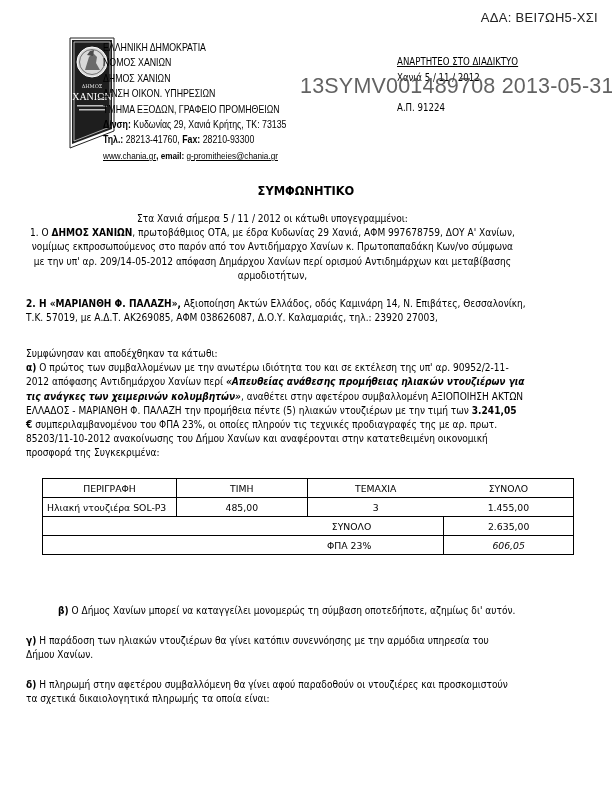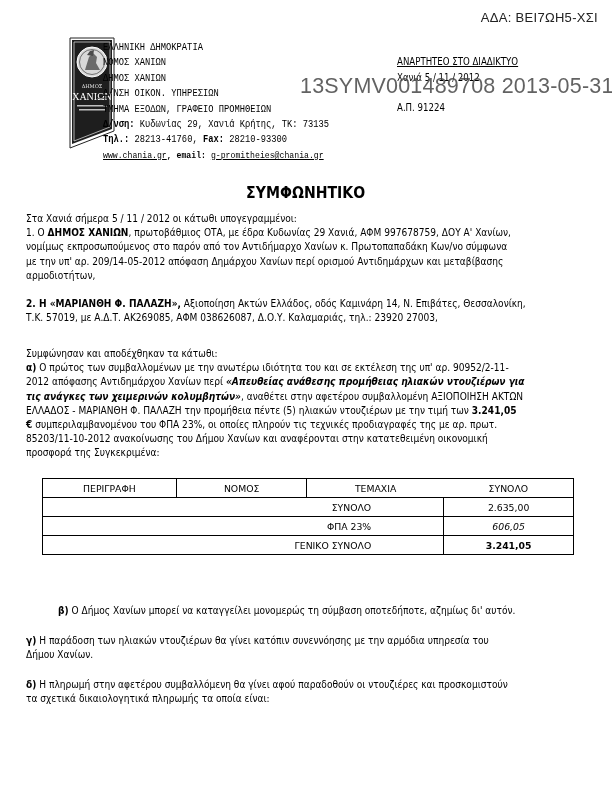--- a/index.html
+++ b/index.html
@@ -1,28 +1,28 @@
 <!DOCTYPE html>
 <html><head>
 <meta charset="utf-8">
 <style>
   html, body { margin: 0; padding: 0; background: #ffffff; }
   body { width: 612px; height: 792px; position: relative; overflow: hidden;
          font-family: "DejaVu Sans", sans-serif; color: #000; }
   .abs { position: absolute; }
   .ada { right: 14px; top: 10px; font-family: Liberation Sans, sans-serif; font-size: 13px; color: #222; letter-spacing: 0.3px; }
   .logo { left: 37px; top: 37px; width: 62px; height: 112px; padding-left: 32px; }
-  .hdr { left: 103px; top: 40px; font-size: 10.2px; line-height: 15.4px; font-family: Liberation Mono, monospace; }
+  .hdr { left: 103px; top: 40px; font-size: 10.2px; line-height: 15.4px; font-family: Liberation Sans, sans-serif; }
   .hdr div { white-space: nowrap; transform: scaleX(0.86); transform-origin: left; }
   .hdr .b { font-weight: bold; }
   .hdr .small { font-size: 9.5px; }
   .u { text-decoration: underline; }
   .right-hdr { left: 397px; font-size: 10px; font-family: "DejaVu Sans", sans-serif; white-space: nowrap; transform: scaleX(0.86); transform-origin: left; }
   .stamp { left: 300px; top: 74px; font-family: "Liberation Sans", sans-serif; font-size: 21.5px; color: rgba(70,70,70,0.85); letter-spacing: 0.2px; white-space: nowrap; }
-  .title { left: 0; width: 612px; text-align: center; top: 183px; font-size: 16px; font-weight: bold; }
+  .title { left: 0; width: 612px; text-align: center; top: 183px; font-size: 13px; font-weight: bold; }
   .title span { display: inline-block; transform: scaleX(0.88); }
   .body { left: 26px; width: 560px; font-size: 10.3px; line-height: 14.2px; }
   .line { white-space: nowrap; display: block; transform: scaleX(0.88); transform-origin: left; }
   table.t { position: absolute; left: 42px; top: 478px; width: 532px; border-collapse: collapse; font-size: 9.3px; border-radius: 12px; }
   table.t td { border: 1px solid #000; height: 18px; padding: 0 4px; white-space: nowrap; }
   table.t td.c { text-align: center; }
   table.t td.r { text-align: right; padding-right: 58px; }
   table.t td.l { text-align: left; }
   .bold { font-weight: bold; }
   .items { padding-left: 32px; }
@@ -60,21 +60,21 @@
 </div>
 
 <div class="abs right-hdr u" style="top:56px;">ΑΝΑΡΤΗΤΕΟ ΣΤΟ ΔΙΑΔΙΚΤΥΟ</div>
 <div class="abs right-hdr" style="top:72px;">Χανιά  5 / 11 / 2012</div>
 <div class="abs right-hdr" style="top:102px;">Α.Π.   91224</div>
 
 <div class="abs stamp">13SYMV001489708 2013-05-31</div>
 
 <div class="abs title"><span>ΣΥΜΦΩΝΗΤΙΚΟ</span></div>
 
-<div class="abs body" style="top:211px;">
+<div class="abs body" style="top:211px;text-align:center;">
   <span class="line">Στα Χανιά σήμερα  5 / 11 / 2012 οι κάτωθι υπογεγραμμένοι:</span>
   <span class="line"><span>1. Ο </span><b>ΔΗΜΟΣ ΧΑΝΙΩΝ</b><span>, πρωτοβάθμιος ΟΤΑ, με έδρα Κυδωνίας 29 Χανιά, ΑΦΜ 997678759, ΔΟΥ Α' Χανίων,</span></span>
   <span class="line">νομίμως εκπροσωπούμενος στο παρόν από τον Αντιδήμαρχο Χανίων κ. Πρωτοπαπαδάκη Κων/νο σύμφωνα</span>
   <span class="line">με την υπ' αρ. 209/14-05-2012 απόφαση Δημάρχου Χανίων περί ορισμού Αντιδημάρχων και μεταβίβασης</span>
   <span class="line">αρμοδιοτήτων,</span>
 </div>
 
 <div class="abs body" style="top:296px;">
   <span class="line"><b>2. Η </b><b>«ΜΑΡΙΑΝΘΗ Φ. ΠΑΛΑΖΗ»,</b><span> Αξιοποίηση Ακτών Ελλάδος, οδός Καμινάρη 14, Ν. Επιβάτες, Θεσσαλονίκη,</span></span>
   <span class="line">Τ.Κ. 57019, με Α.Δ.Τ. ΑΚ269085, ΑΦΜ 038626087, Δ.Ο.Υ. Καλαμαριάς, τηλ.: 23920 27003,</span>
@@ -94,35 +94,37 @@
 <table class="t">
   <colgroup>
     <col style="width:134px">
     <col style="width:131px">
     <col style="width:137px">
     <col style="width:130px">
   </colgroup>
   <tbody>
       <tr>
     <td class="c">ΠΕΡΙΓΡΑΦΗ</td>
-    <td class="c">ΝΟΜΟΣ</td>
+    <td class="c">ΤΙΜΗ</td>
     <td class="c" style="border-right:none;">ΤΕΜΑΧΙΑ</td>
     <td class="c" style="border-left:none;">ΣΥΝΟΛΟ</td>
+  </tr>
+  <tr>
+    <td class="l">Ηλιακή ντουζιέρα SOL-P3</td>
+    <td class="c">485,00</td>
+    <td class="c" style="border-right:none;">3</td>
+    <td class="c" style="border-left:none;">1.455,00</td>
   </tr>
   <tr>
     <td colspan="3" class="r" style="padding-right:72px;">ΣΥΝΟΛΟ</td>
     <td class="c" style="border-left:none;">2.635,00</td>
   </tr>
   <tr>
     <td colspan="3" class="r" style="padding-right:72px;padding-left:18px;">ΦΠΑ 23%</td>
     <td class="c" style="border-left:none;font-style:italic;">606,05</td>
-  </tr>
-  <tr>
-    <td colspan="3" class="r" style="padding-right:72px;">ΓΕΝΙΚΟ ΣΥΝΟΛΟ</td>
-    <td class="c bold" style="border-left:none;">3.241,05</td>
   </tr>
 </tbody>
   </table>
 
 <div class="abs body" style="top:603px;margin-left:32px;">
   <span class="line"><b>β)</b><span> Ο Δήμος Χανίων μπορεί να καταγγείλει μονομερώς τη σύμβαση οποτεδήποτε, αζημίως δι' αυτόν.</span></span>
 </div>
 
 <div class="abs body" style="top:633px;">
   <span class="line"><b>γ)</b><span> Η παράδοση των ηλιακών ντουζιέρων θα γίνει κατόπιν συνεννόησης με την αρμόδια υπηρεσία του</span></span>

